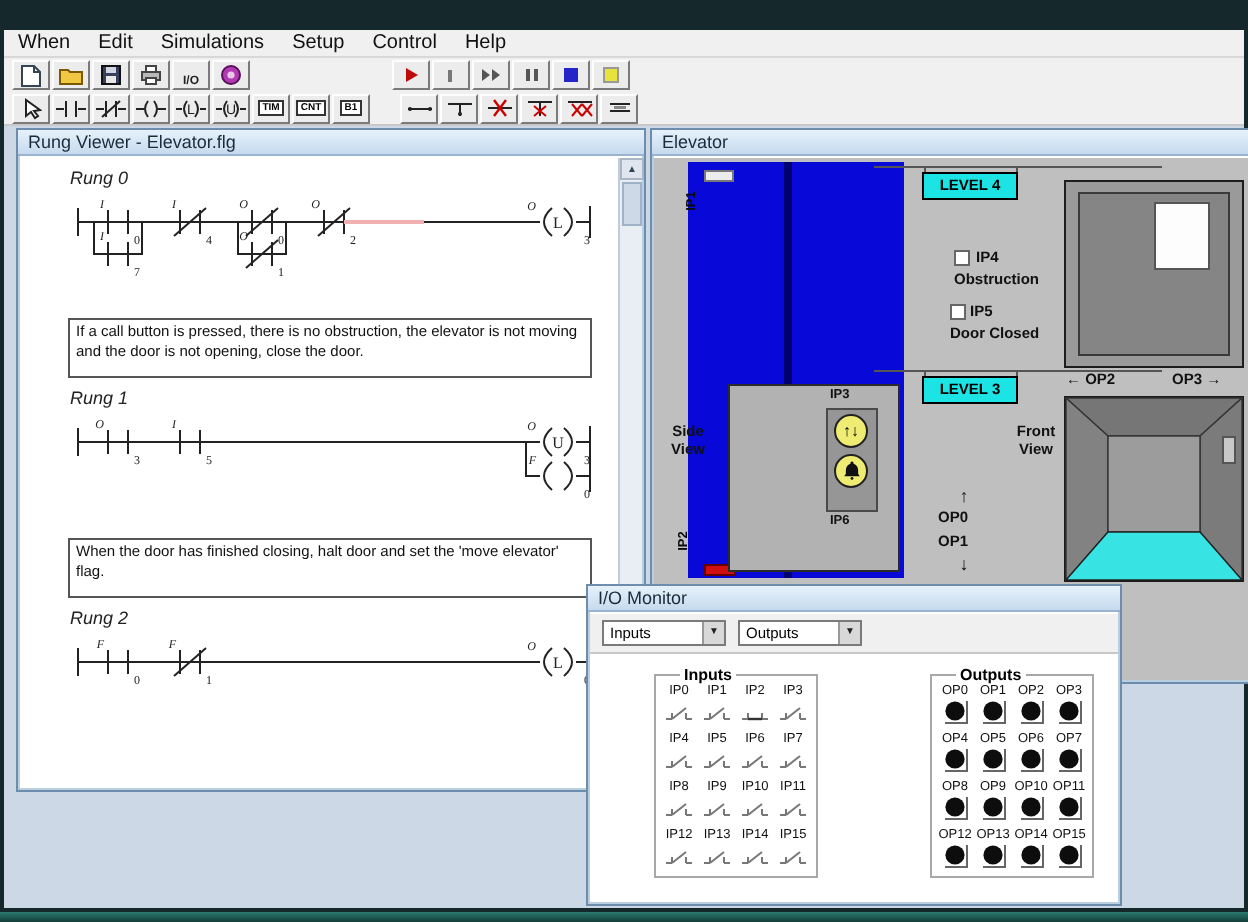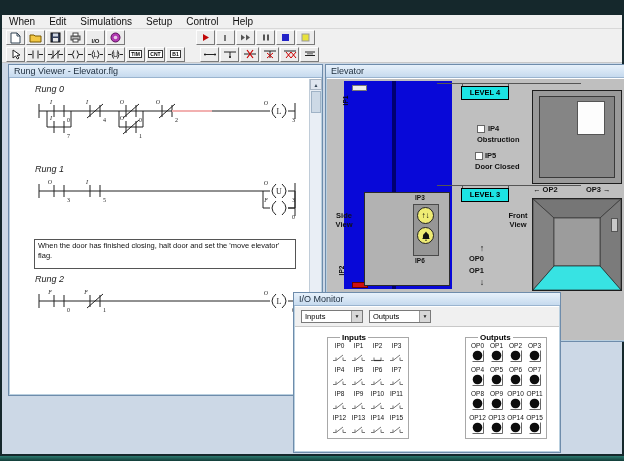--- a/index.html
+++ b/index.html
@@ -347,20 +347,21 @@
                 <path d="M243 9 Q235 16 243 23" stroke="#222" stroke-width="1" fill="none"></path>
                 <path d="M249 9 Q257 16 249 23" stroke="#222" stroke-width="1" fill="none"></path>
                 <path d="M255 16 h7" stroke="#222" stroke-width="1" fill="none"></path>
                 <text x="246" y="18.8" font-size="8" text-anchor="middle" font-family="Liberation Serif, serif" font-style="normal" fill="#222">L</text>
                 <text x="235" y="10" font-size="6" text-anchor="end" font-family="Liberation Serif, serif" font-style="italic" fill="#222">O</text>
                 <text x="259" y="27" font-size="6" text-anchor="start" font-family="Liberation Serif, serif" font-style="normal" fill="#222">3</text>
                 <path d="M262 8 V24" stroke="#222" stroke-width="1" fill="none"></path>
               </svg>
             </div>
             <div style="height: 14px;"></div>
+            <div class="rcomment">If a call button is pressed, there is no obstruction, the elevator is not moving and the door is not opening, close the door.</div>
             <div class="runglabel">Rung 1</div>
             <div>
               <svg width="268" height="48" class="rsvg">
                 <path d="M6 9 v14" stroke="#222" stroke-width="1" fill="none"></path>
                 <path d="M6 16 H21" stroke="#222" stroke-width="1" fill="none"></path>
                 <path d="M21 10 v12 M31 10 v12 M21 16 h10" stroke-opacity="1" stroke="#222" stroke-width="1" fill="none"></path>
                 <path d="M21 16 h10" stroke="#fff" stroke-width="0"></path>
                 <text x="19" y="9" font-size="6" text-anchor="end" font-family="Liberation Serif, serif" font-style="italic" fill="#222">O</text>
                 <text x="34" y="27" font-size="6" text-anchor="start" font-family="Liberation Serif, serif" font-style="normal" fill="#222">3</text>
                 <path d="M31 16 H57" stroke="#222" stroke-width="1" fill="none"></path>

